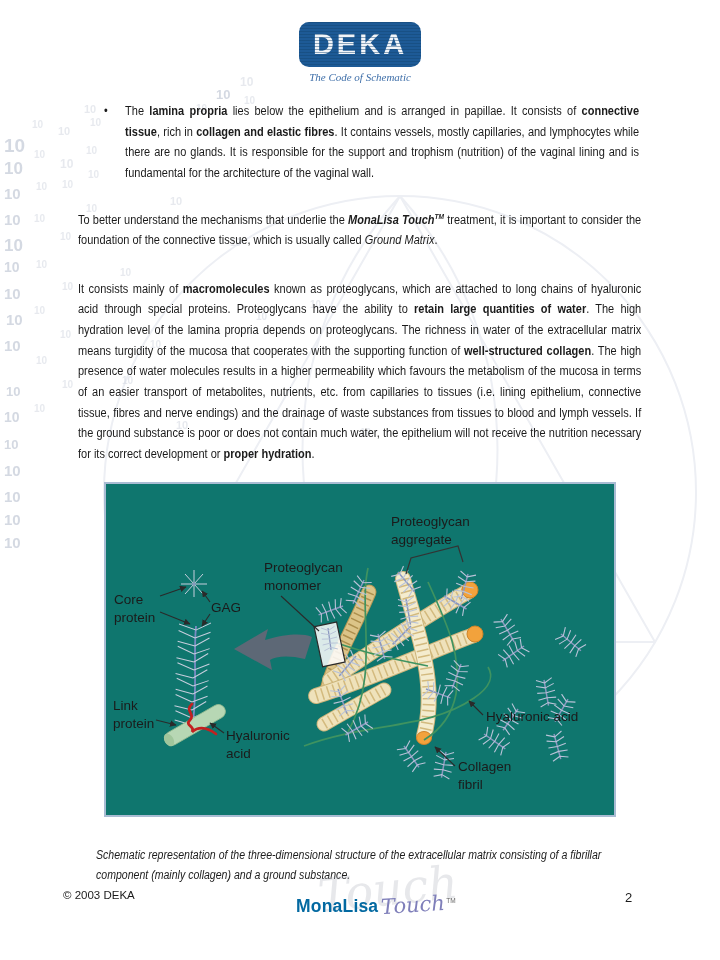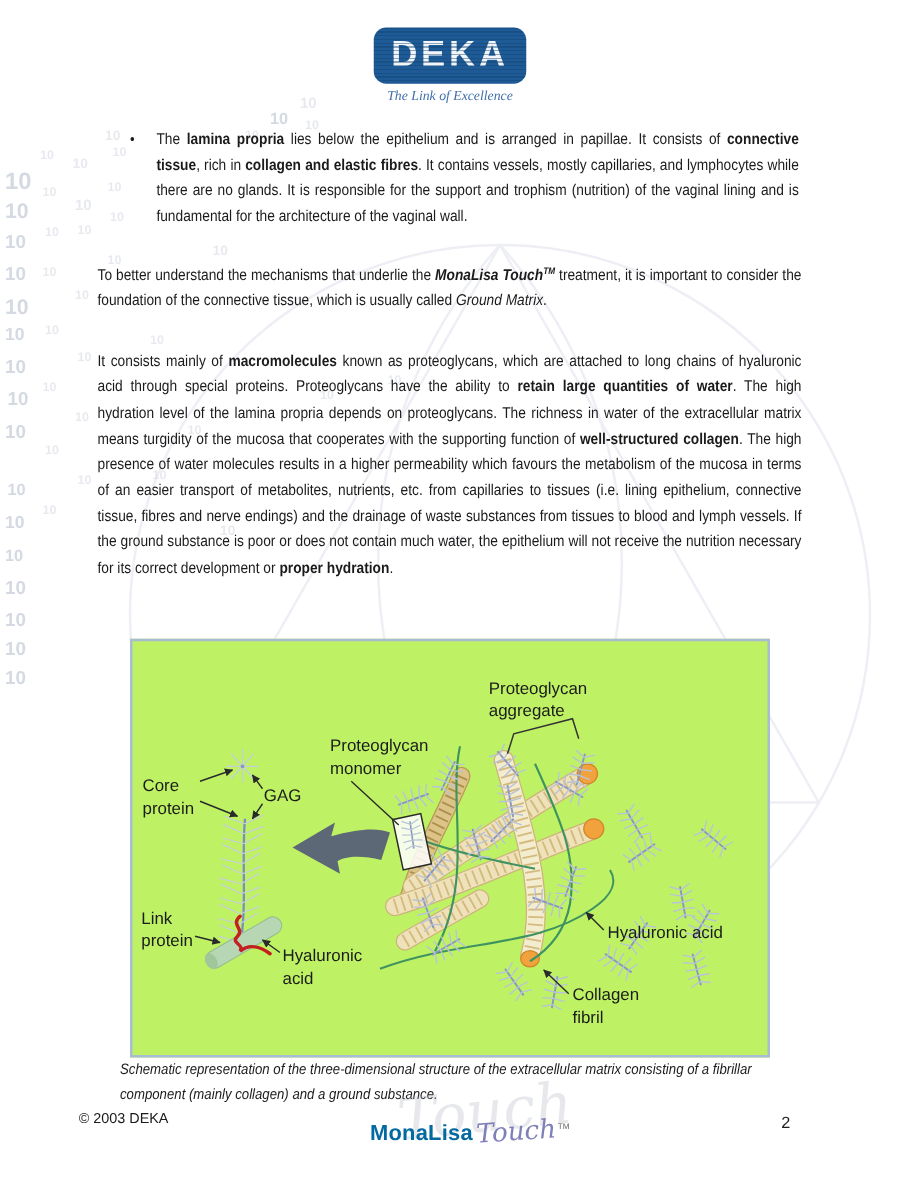--- a/index.html
+++ b/index.html
@@ -23,21 +23,21 @@
   .bullet-row{left:104px;top:101px;width:608px;display:flex;}
   .bullet-dot{width:24px;flex:0 0 24px;font-size:12px;line-height:20.7px;}
   .bullet-row p{margin:0;width:584px;}
   .p1{left:78px;top:194px;width:640px;}
   .p2{left:78px;top:266px;width:640px;}
   .txt b{font-weight:bold;}
   .bi{font-weight:bold;font-style:italic;}
   .it{font-style:italic;}
   sup.tm{font-size:7.5px;vertical-align:super;font-weight:bold;font-style:italic;}
   
-  .diagram{position:absolute;left:104px;top:511px;width:508px;height:331px;background:#bef264;
+  .diagram{position:absolute;left:104px;top:482px;width:508px;height:331px;background:#0f766e;
            border:2px solid #a9bcd3;z-index:2;}
   .diagram svg text{font-family:"Liberation Sans",sans-serif;font-size:13.5px;fill:#1b1b1b;}
   
   .caption{position:absolute;left:96px;top:834px;width:600px;z-index:2;font-size:12px;
            line-height:19.5px;font-style:italic;text-align:left;transform:scaleX(0.88);transform-origin:left top;}
   
   .copyright{position:absolute;left:63px;top:889px;font-size:11.5px;z-index:3;}
   .pagenum{position:absolute;left:625px;top:890px;font-size:13px;z-index:3;}
   .brand{position:absolute;left:296px;top:893px;z-index:3;display:flex;align-items:baseline;}
   .brand-main{font-size:17.5px;font-weight:bold;color:#0369a1;letter-spacing:0.2px;}
@@ -113,21 +113,21 @@
       <span class="wm" style="left: 122px; top: 376px; font-size: 10px; opacity: 0.5;">10</span>
       <span class="wm" style="left: 178px; top: 518px; font-size: 11px; opacity: 0.5;">10</span>
       <span class="wm" style="left: 232px; top: 524px; font-size: 10px; opacity: 0.5;">10</span>
       <span class="wm" style="left: 310px; top: 530px; font-size: 10px; opacity: 0.5;">10</span>
     </div>
 
   <div class="logo-wrap">
     <div class="logo-box">
       <span class="logo-text">DEKA</span>
     </div>
-    <div class="tagline">The Link of Excellence</div>
+    <div class="tagline">The Code of Schematic</div>
   </div>
 
   <div class="txt bullet-row">
     <span class="bullet-dot">•</span>
     <p><span>The </span><b>lamina propria</b><span> lies below the epithelium and is arranged in papillae. It consists of </span><b>connective tissue</b><span>, rich in </span><b>collagen and elastic fibres</b><span>. It contains vessels, mostly capillaries, and lymphocytes while there are no glands. It is responsible for the support and trophism (nutrition) of the vaginal lining and is fundamental for the architecture of the vaginal wall.</span></p>
   </div>
 
   <p class="txt p1"><span>To better understand the mechanisms that underlie the </span><span class="bi">MonaLisa Touch</span><sup class="tm">TM</sup><span> treatment, it is important to consider the foundation of the connective tissue, which is usually called </span><span class="it">Ground Matrix</span><span>.</span></p>
 
   <p class="txt p2"><span>It consists mainly of </span><b>macromolecules</b><span> known as proteoglycans, which are attached to long chains of hyaluronic acid through special proteins. Proteoglycans have the ability to </span><b>retain large quantities of water</b><span>. The high hydration level of the lamina propria depends on proteoglycans. The richness in water of the extracellular matrix means turgidity of the mucosa that cooperates with the supporting function of </span><b>well-structured collagen</b><span>. The high presence of water molecules results in a higher permeability which favours the metabolism of the mucosa in terms of an easier transport of metabolites, nutrients, etc. from capillaries to tissues (i.e. lining epithelium, connective tissue, fibres and nerve endings) and the drainage of waste substances from tissues to blood and lymph vessels. If the ground substance is poor or does not contain much water, the epithelium will not receive the nutrition necessary for its correct development or </span><b>proper hydration</b><span>.</span></p>

